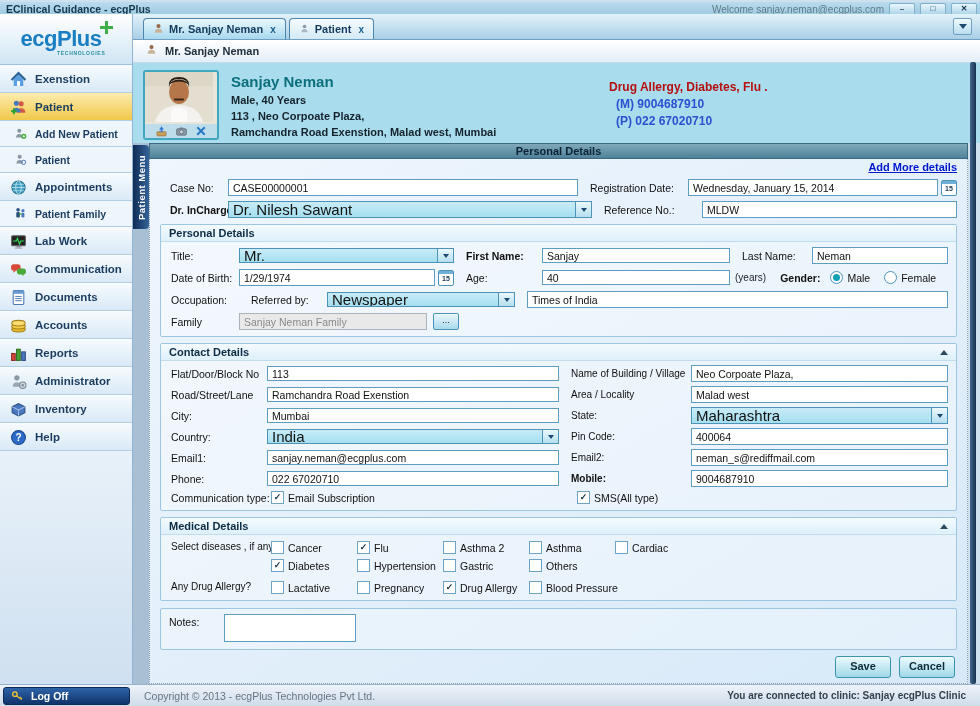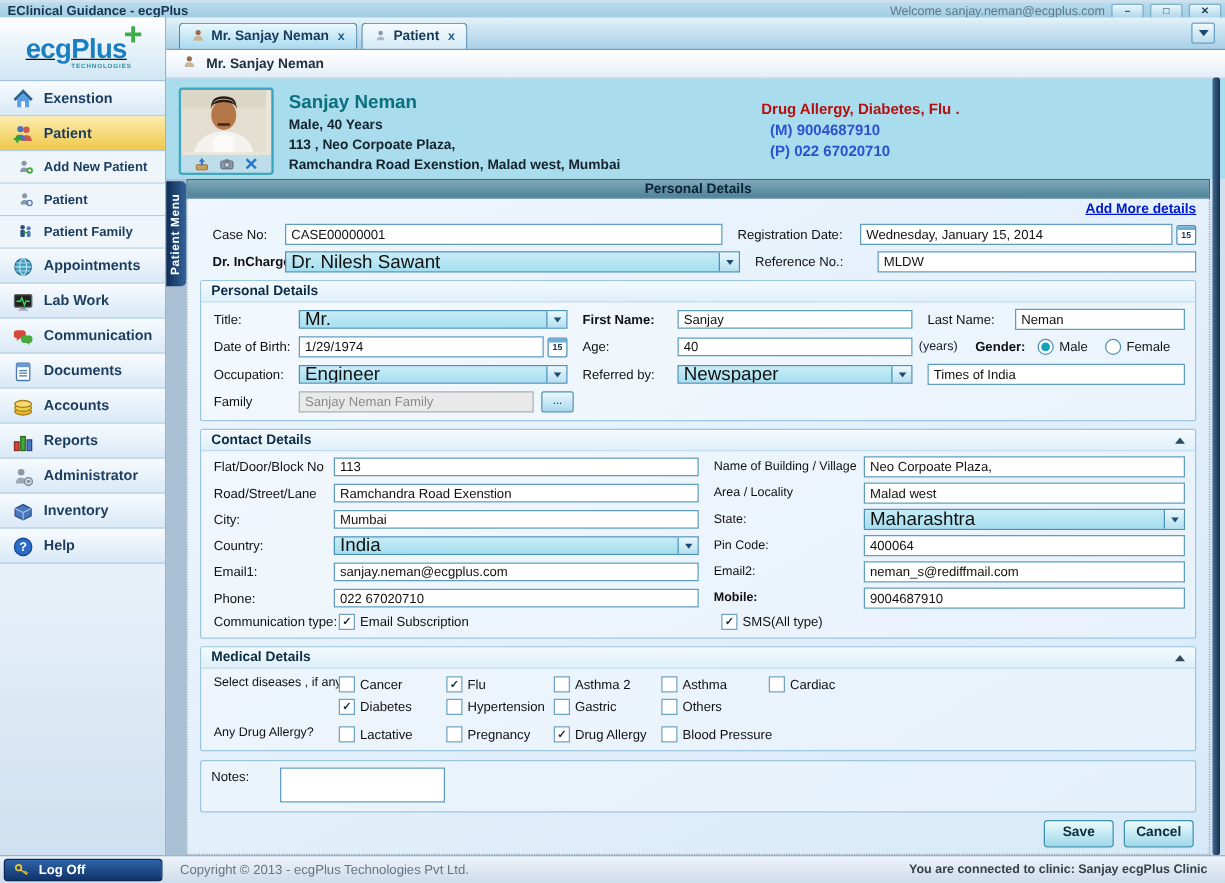--- a/index.html
+++ b/index.html
@@ -17,21 +17,21 @@
     border-radius:2px;font-size:8px;line-height:10px;text-align:center;color:#12344e;font-weight:bold;cursor:default;}
 
   
   #app{position:absolute;top:14px;left:0;width:980px;height:670px;display:flex;}
 
   
   #sidebar{width:133px;flex:0 0 133px;border-right:1px solid #8fb4d4;display:flex;flex-direction:column;
     background:linear-gradient(#dcebf8,#bfd7ec);box-sizing:border-box;}
   .logo-box{height:50px;background:linear-gradient(#ffffff,#cfe6f4);border-bottom:1px solid #9fc0da;
     display:flex;align-items:center;justify-content:center;}
-  .logo-wrap{position:relative;line-height:1;margin-right:10px;text-decoration:underline;}
+  .logo-wrap{position:relative;line-height:1;margin-right:10px;}
   .logo-text{font-size:22px;font-weight:bold;color:#1a7ec2;letter-spacing:-0.5px;}
   .logo-sub{position:absolute;right:-4px;bottom:-6px;font-size:5px;letter-spacing:0.7px;color:#2a8ea0;font-weight:bold;}
   .logo-plus{position:absolute;right:-13px;top:-7px;width:14px;height:14px;}
   .lp-h{position:absolute;left:0;top:5px;width:13px;height:3px;background:#3fae49;}
   .lp-v{position:absolute;left:5px;top:0;width:3px;height:13px;background:#3fae49;}
   .nav-item{height:28px;flex:0 0 28px;display:flex;align-items:center;gap:8px;padding-left:10px;
     background:linear-gradient(#f7fbfe,#d9e9f6);border-bottom:1px solid #b3cde2;
     font-size:11.5px;font-weight:bold;color:#1b3c5e;cursor:default;box-sizing:border-box;}
   .nav-item.active{background:linear-gradient(#fcecae,#f0c84a);}
   .nav-sub{height:26px;flex:0 0 26px;background:#eef5fb;font-size:10.5px;padding-left:14px;}
@@ -247,43 +247,43 @@
       <span class="nav-ico">
           <svg viewBox="0 0 16 16">
             <circle cx="7" cy="4.5" r="2.5" fill="#8a97a5"></circle>
             <path d="M3 13c0-3 1.8-4.3 4-4.3s4 1.3 4 4.3z" fill="#8a97a5"></path>
             <circle cx="11.8" cy="11.5" r="2.6" fill="none" stroke="#4a78c0" stroke-width="1.2"></circle>
           </svg>
         </span>
       <span>Patient</span>
     </div>
 
+    <div class="nav-item">
+      <span class="nav-ico">
+          <svg viewBox="0 0 16 16">
+            <circle cx="8" cy="8" r="6.2" fill="#3f9ec0" stroke="#26708c"></circle>
+            <ellipse cx="8" cy="8" rx="2.6" ry="6.2" fill="none" stroke="#bfe6f2" stroke-width="0.8"></ellipse>
+            <path d="M1.8 8h12.4" stroke="#bfe6f2" stroke-width="0.8"></path>
+            <path d="M2.8 5h10.4 M2.8 11h10.4" stroke="#bfe6f2" stroke-width="0.6"></path>
+          </svg>
+        </span>
+      <span>Appointments</span>
+    </div>
+
     <div class="nav-item nav-sub">
       <span class="nav-ico">
           <svg viewBox="0 0 16 16">
             <circle cx="5" cy="3.5" r="2.2" fill="#2c5080"></circle>
             <rect x="2.8" y="6" width="4.4" height="7" rx="1.5" fill="#2c5080"></rect>
             <circle cx="11" cy="4.5" r="2" fill="#4a78c0"></circle>
             <rect x="9.2" y="7" width="3.6" height="6" rx="1.5" fill="#4a78c0"></rect>
             <rect x="5.8" y="8" width="4" height="1.4" fill="#2fa32c"></rect>
           </svg>
         </span>
       <span>Patient Family</span>
-    </div>
-
-    <div class="nav-item">
-      <span class="nav-ico">
-          <svg viewBox="0 0 16 16">
-            <circle cx="8" cy="8" r="6.2" fill="#3f9ec0" stroke="#26708c"></circle>
-            <ellipse cx="8" cy="8" rx="2.6" ry="6.2" fill="none" stroke="#bfe6f2" stroke-width="0.8"></ellipse>
-            <path d="M1.8 8h12.4" stroke="#bfe6f2" stroke-width="0.8"></path>
-            <path d="M2.8 5h10.4 M2.8 11h10.4" stroke="#bfe6f2" stroke-width="0.6"></path>
-          </svg>
-        </span>
-      <span>Appointments</span>
     </div>
 
     <div class="nav-item">
       <span class="nav-ico">
           <svg viewBox="0 0 16 16">
             <rect x="1.5" y="2.5" width="13" height="9.5" rx="1" fill="#222" stroke="#666"></rect>
             <polyline points="3,7.5 6,7.5 7,5 9,10.5 10,7.5 13,7.5" fill="none" stroke="#35e05a" stroke-width="1"></polyline>
             <rect x="6" y="12" width="4" height="1.6" fill="#889"></rect>
             <rect x="4.5" y="13.6" width="7" height="1.2" fill="#aab"></rect>
           </svg>
@@ -530,26 +530,20 @@
                     <span>Male</span>
                   </span>
                   <span class="rb-item">
                     <span class="rb"></span>
                     <span>Female</span>
                   </span>
                 </span>
             </div>
             <div class="prow">
               <span class="flabel pl1">Occupation:</span>
-              <span class="sel pf1">
-                  <span>Engineer</span>
-                  <span class="arr">
-                    <span class="tri-dn"></span>
-                  </span>
-                </span>
               <span class="flabel pl2">Referred by:</span>
               <span class="sel pf2">
                   <span>Newspaper</span>
                   <span class="arr">
                     <span class="tri-dn"></span>
                   </span>
                 </span>
               <span class="tin pf3" style="margin-left:12px;">Times of India</span>
             </div>
             <div class="prow">

